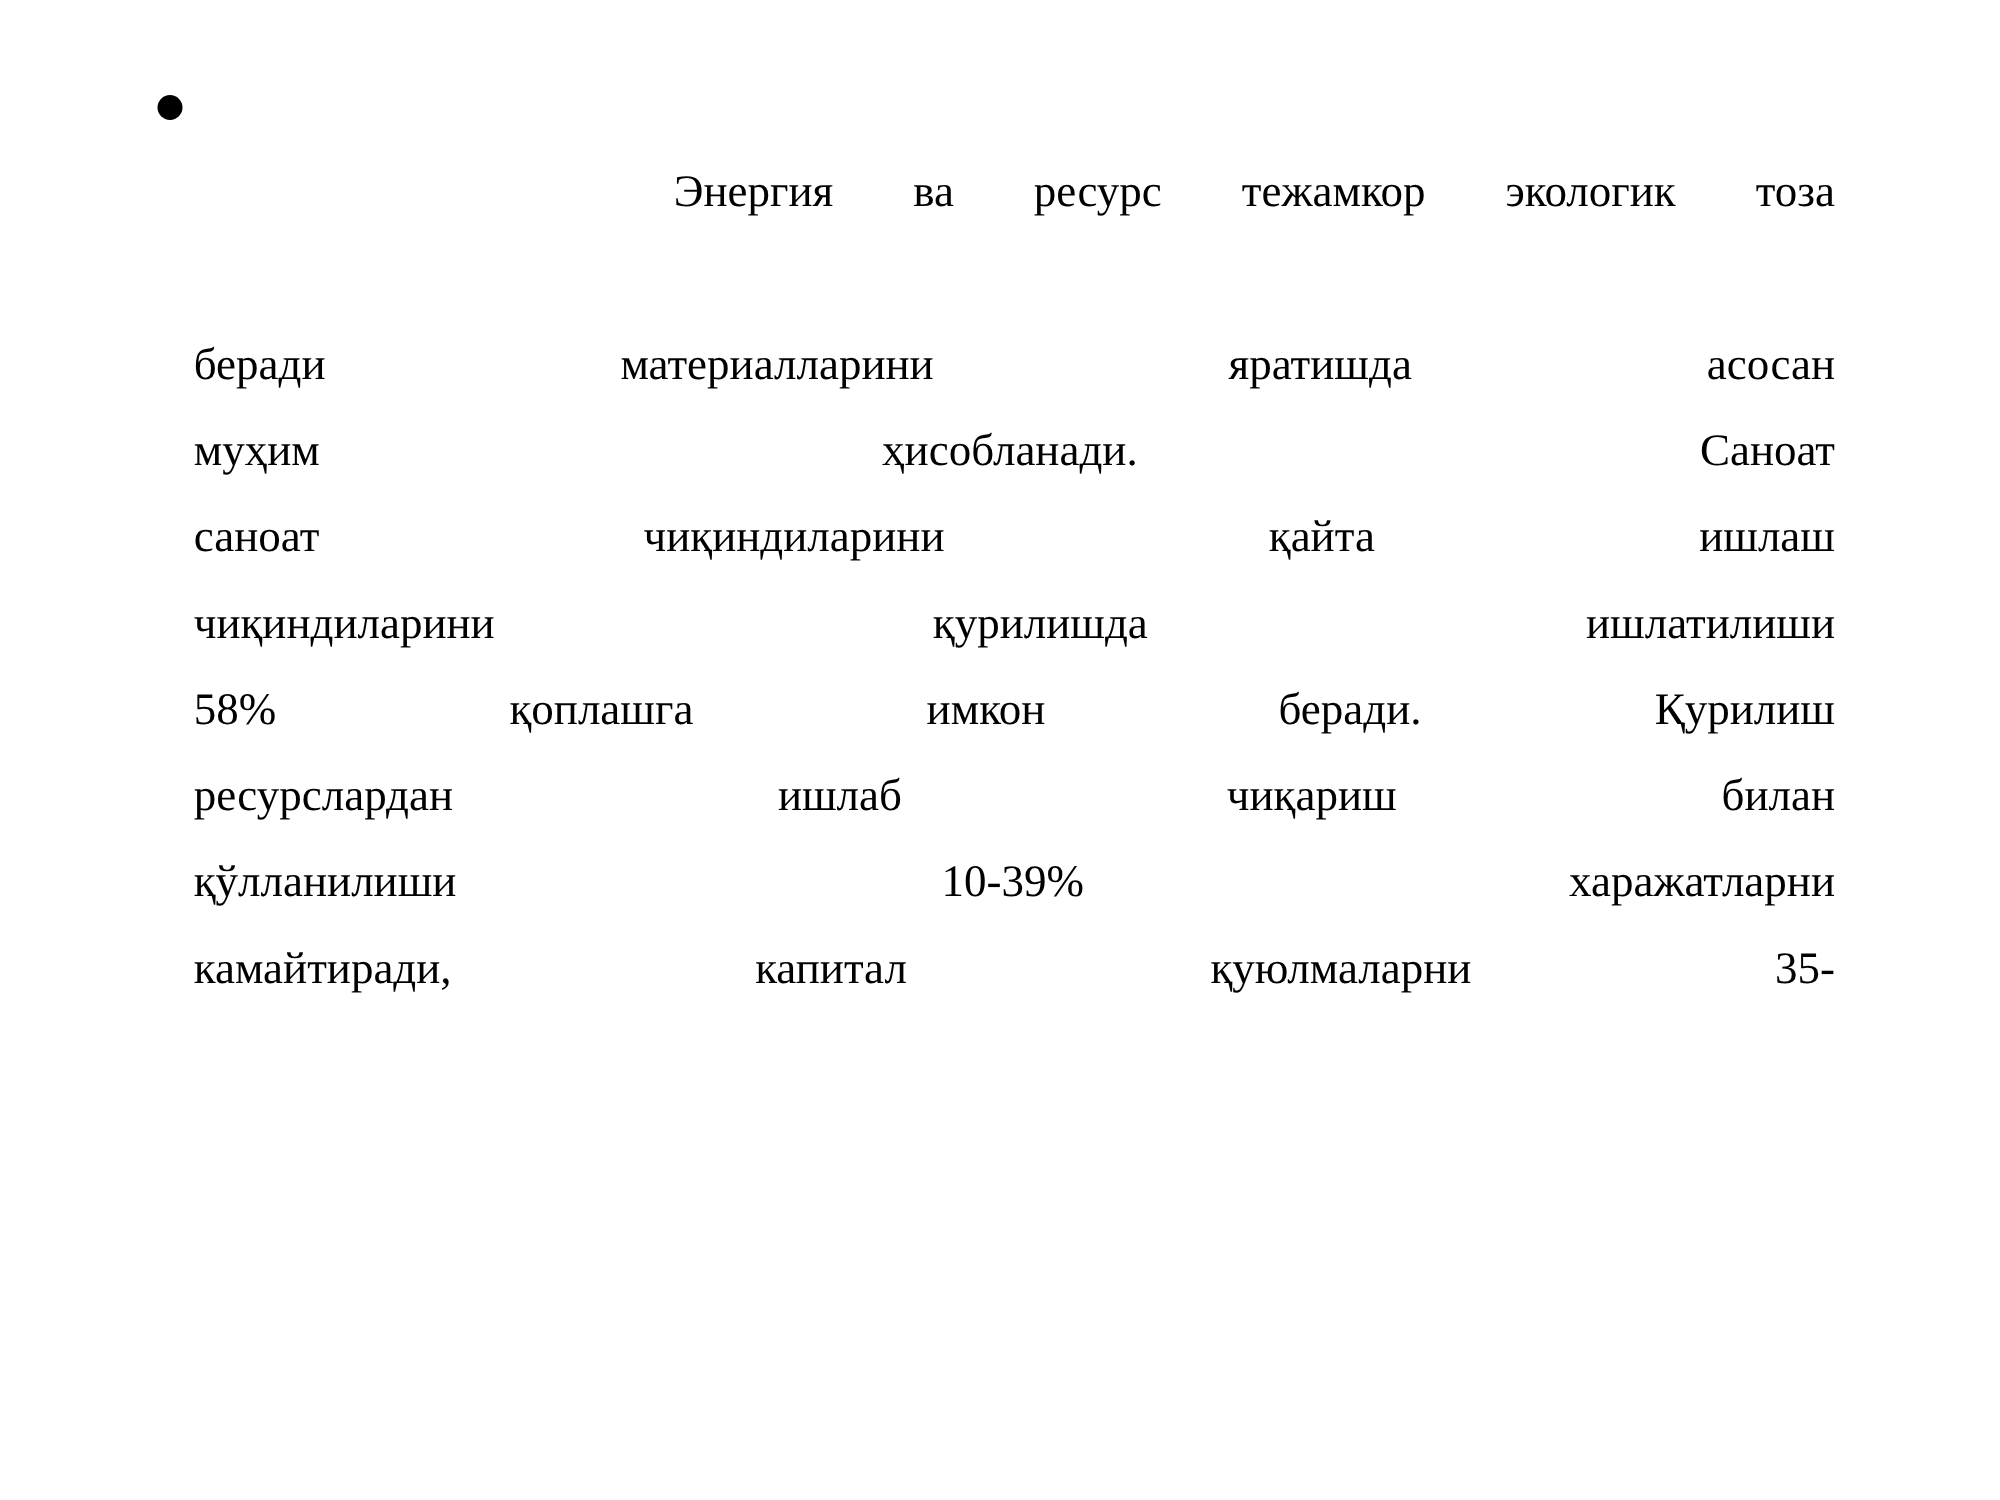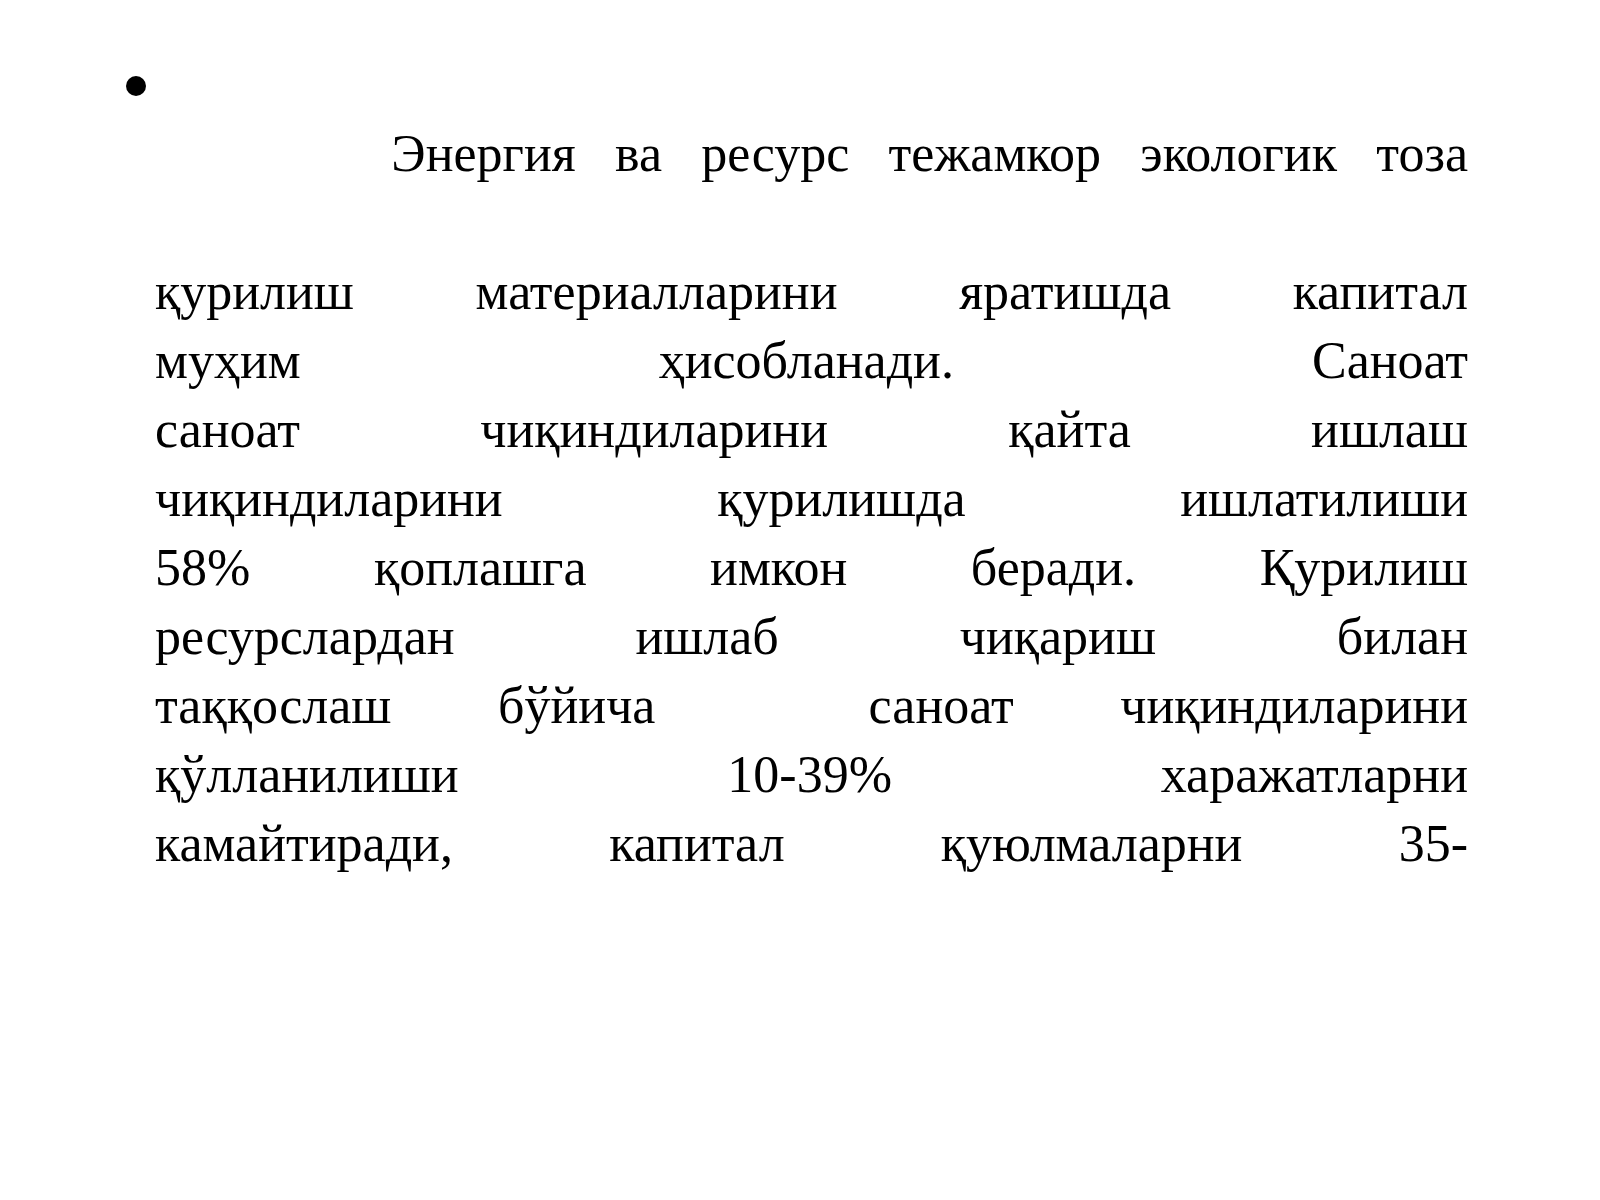--- a/index.html
+++ b/index.html
@@ -14,21 +14,21 @@
     background: #ffffff;
     overflow: hidden;
     font-family: "Liberation Serif", "DejaVu Serif", serif;
   }
   .text-block {
     position: absolute;
     left: 155px;
     top: 50px;
     width: 1313px;
     color: #000000;
-    font-size: 52px;
+    font-size: 36px;
     line-height: 69px;
     letter-spacing: 0;
   }
   .line {
     text-align: justify;
     text-align-last: justify;
     white-space: pre-wrap;
   }
   .line.last {
     text-align-last: left;
@@ -47,23 +47,22 @@
   }
 </style>
 </head>
 <body>
 
 <div class="slide">
   <div class="text-block">
     <div class="line first">
       <span class="bullet"></span><span>Энергия ва ресурс тежамкор экологик тоза</span>
     </div>
-    <div class="line">қурилиш материалларини яратишда капитал</div>
+    <div class="line">беради материалларини яратишда асосан</div>
     <div class="line">муҳим ҳисобланади. Саноат</div>
     <div class="line">саноат чиқиндиларини қайта ишлаш</div>
     <div class="line">чиқиндиларини қурилишда ишлатилиши</div>
     <div class="line">58% қоплашга имкон беради. Қурилиш</div>
     <div class="line">ресурслардан ишлаб чиқариш билан</div>
-    <div class="line">таққослаш бўйича  саноат чиқиндиларини</div>
     <div class="line">қўлланилиши 10-39% харажатларни</div>
     <div class="line">камайтиради, капитал қуюлмаларни 35-</div>
   </div>
 </div>
 
 </body></html>

